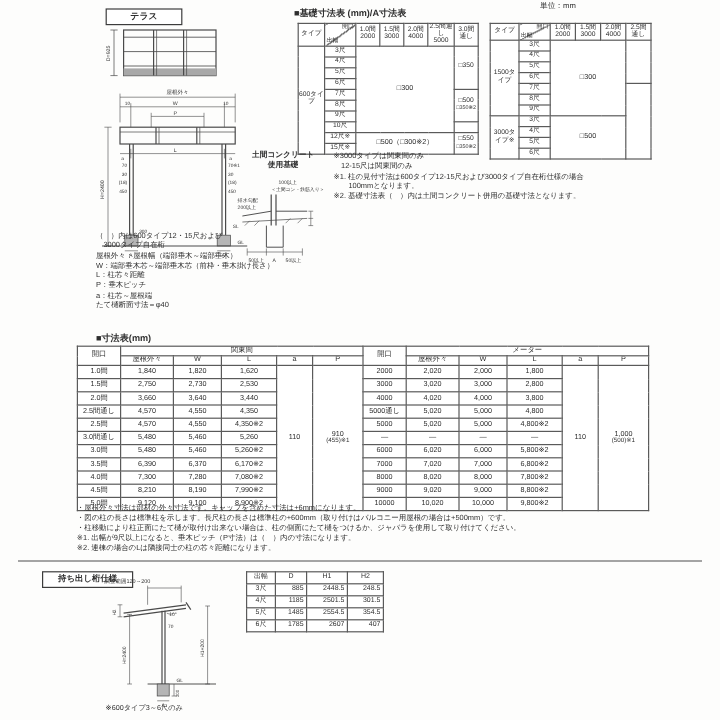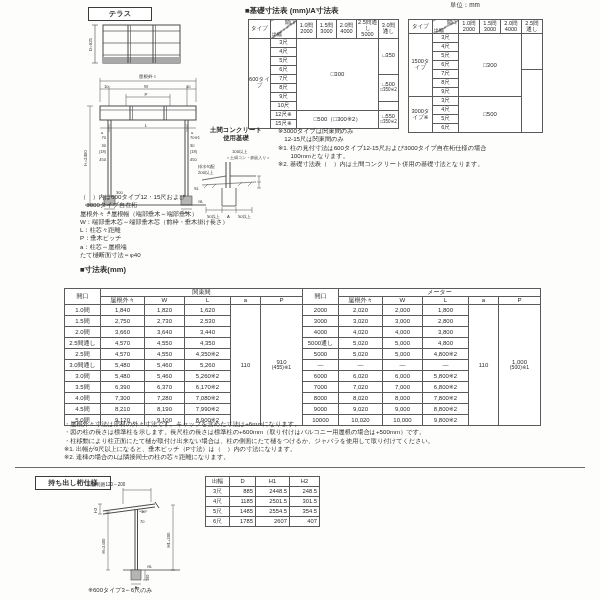--- a/index.html
+++ b/index.html
@@ -301,21 +301,21 @@
   <div>（　）内は600タイプ12・15尺および</div>
   <div>　3000タイプ自在桁</div>
   <div>屋根外々：屋根幅（端部垂木～端部垂木）</div>
   <div>W：端部垂木芯～端部垂木芯（前枠・垂木掛け長さ）</div>
   <div>L：柱芯々距離</div>
   <div>P：垂木ピッチ</div>
   <div>a：柱芯～屋根端</div>
   <div>たて樋断面寸法＝φ40</div>
 </div>
 
-<h2 class="sec abs" style="left:80px;top:265px;">■寸法表(mm)</h2>
+<h2 class="sec abs" style="left:80px;top:277px;">■寸法表(mm)</h2>
 
 <table class="abs dtable" style="left:64px;top:288px;">
   <colgroup>
     <col style="width:36px">
       <col style="width:44px">
       <col style="width:40px">
       <col style="width:46px">
       <col style="width:30px">
       <col style="width:42px">
     <col style="width:36px">

